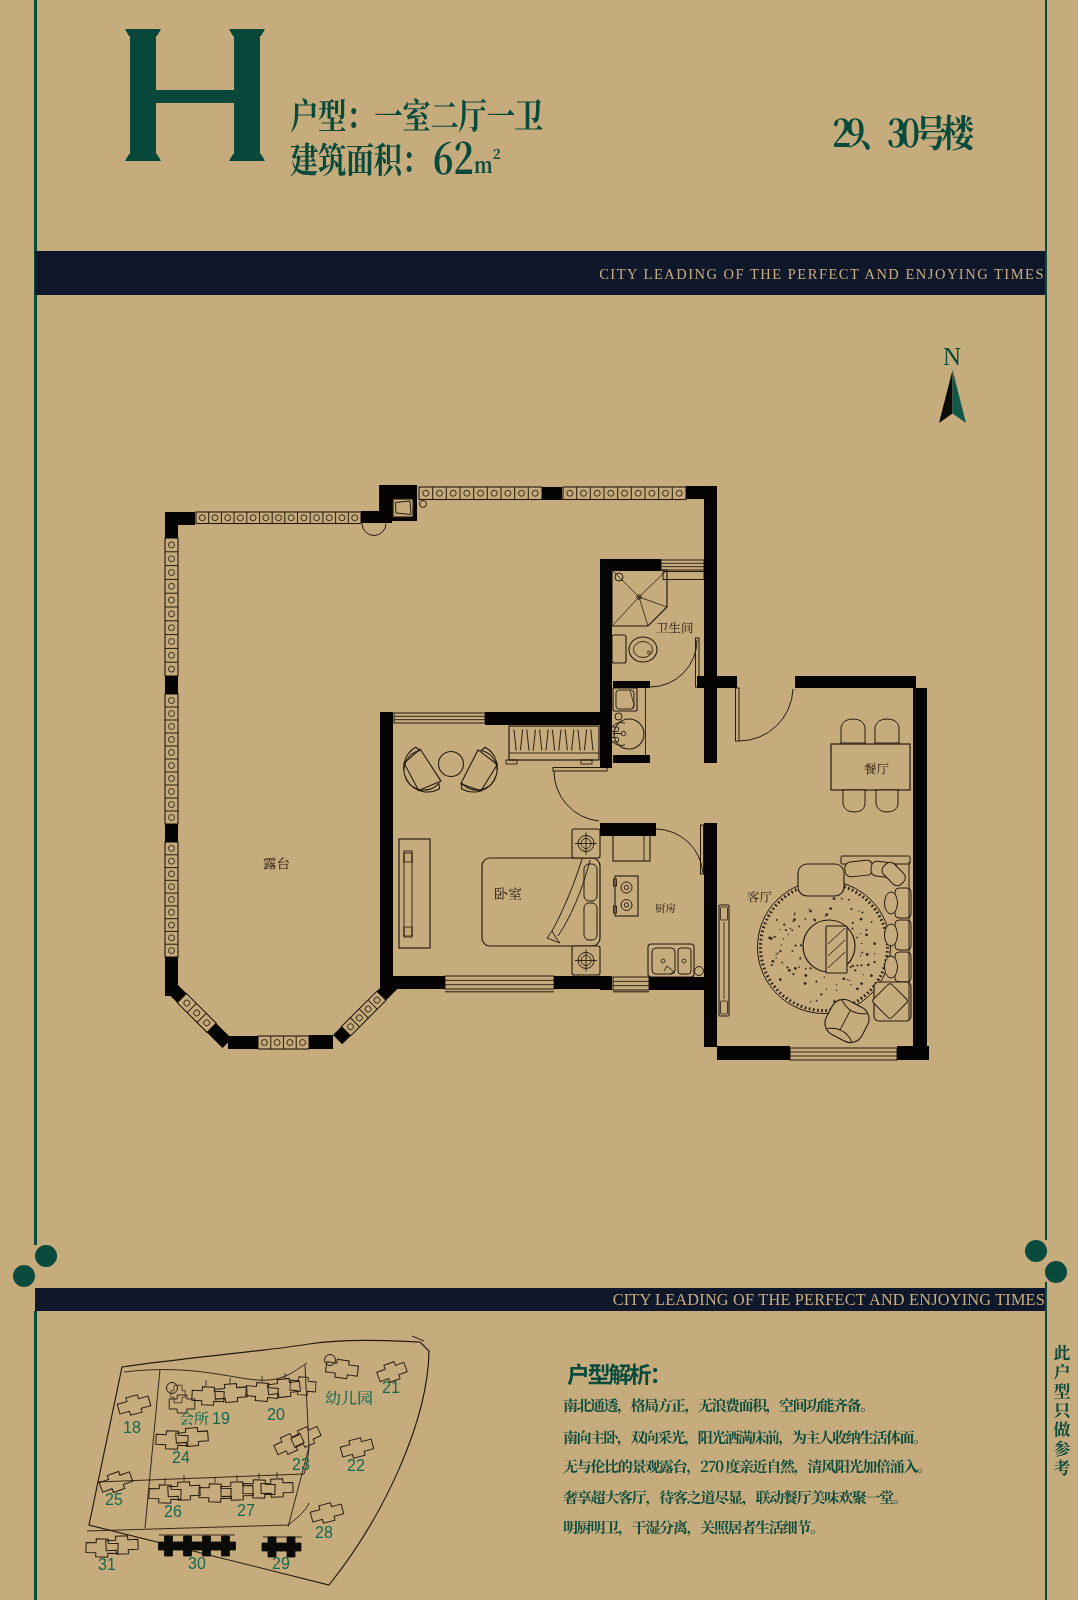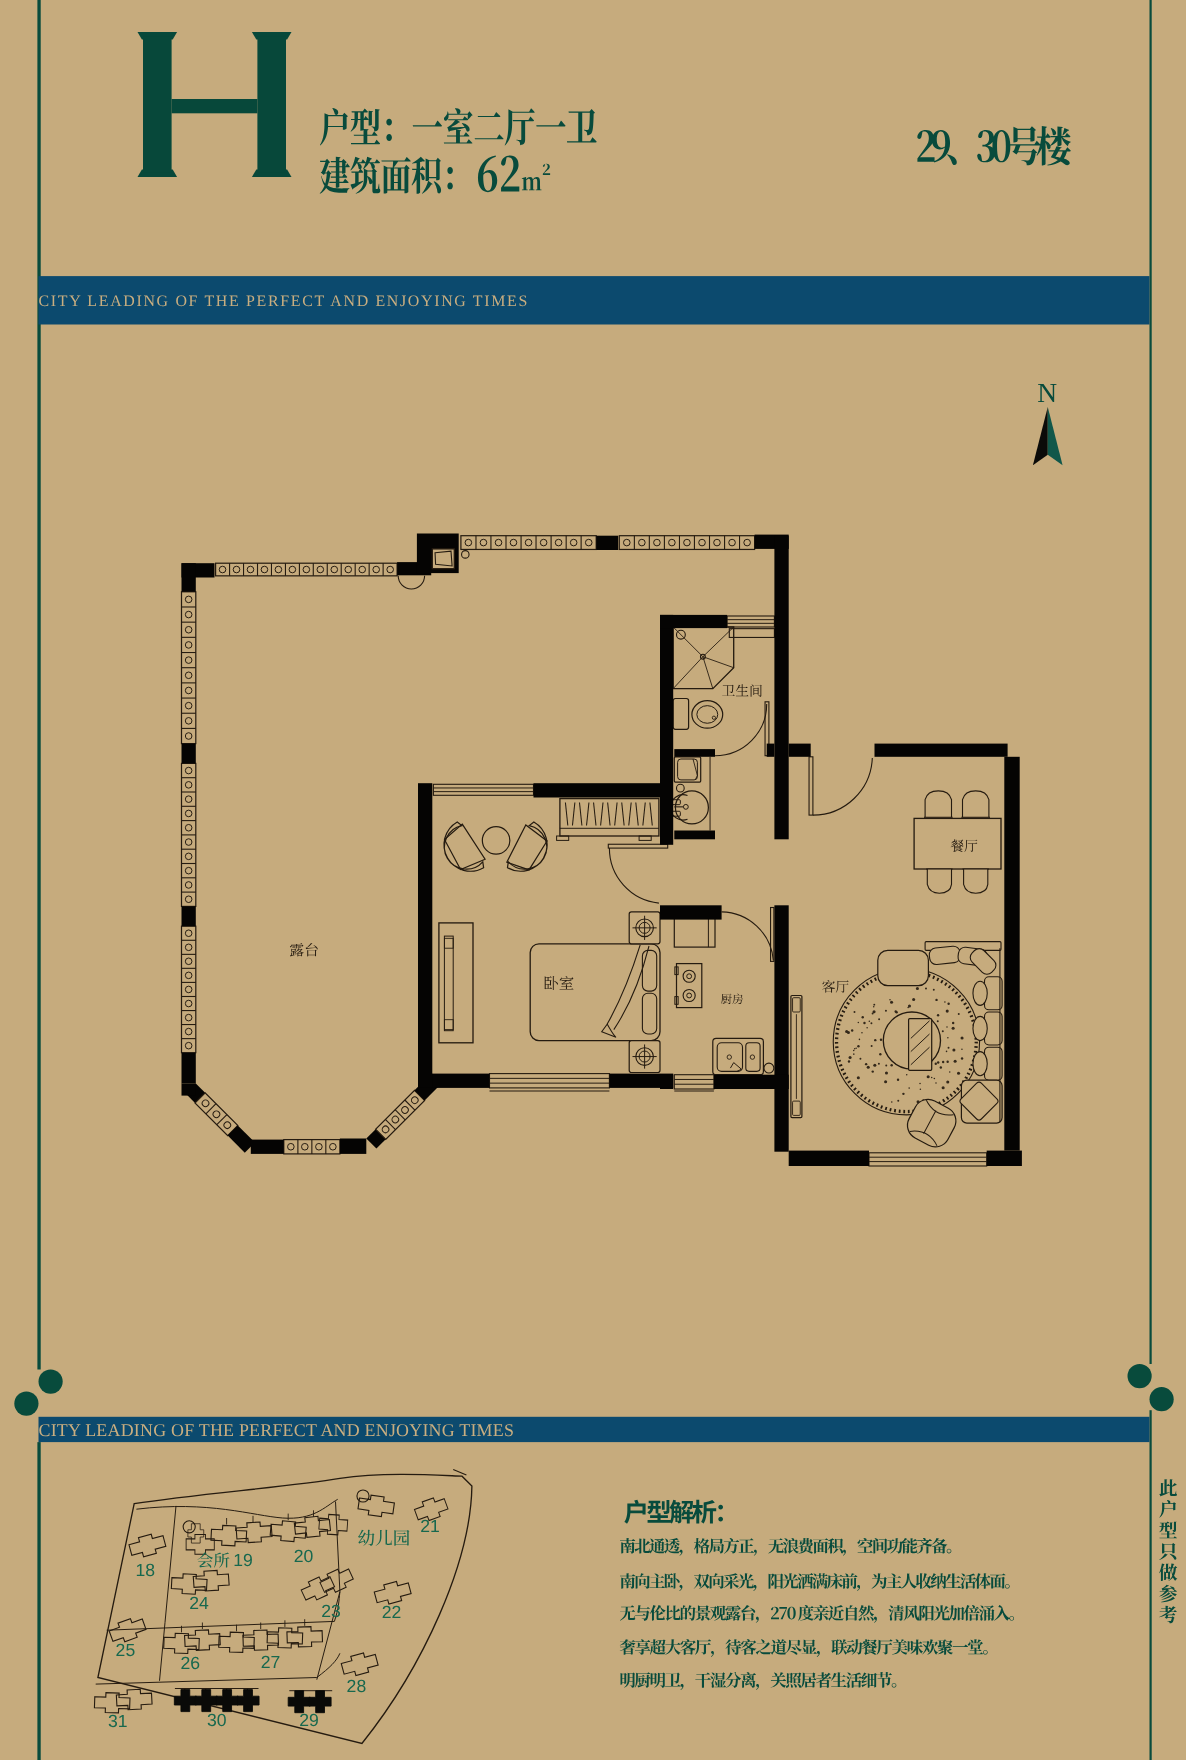--- a/index.html
+++ b/index.html
@@ -1,18 +1,18 @@
 <!DOCTYPE html>
 <html><head><meta charset="utf-8">
 <style>
 html,body{margin:0;padding:0;}
 body{width:1078px;height:1600px;position:relative;background:#c6ab7d;overflow:hidden;}
 .vline{position:absolute;width:2.6px;background:#084b3c;}
-.band{position:absolute;left:35px;width:1010px;background:#0c4a6e;color:#c9ae80;
- font-family:"Liberation Serif",serif;text-align:left;}
+.band{position:absolute;left:35px;width:1010px;background:#0f172a;color:#c9ae80;
+ font-family:"Liberation Serif",serif;text-align:right;}
 .dot{position:absolute;width:22px;height:22px;border-radius:50%;background:#084b3c;}
 </style></head>
 <body>
 <div class="vline" style="left:34.2px;top:0;height:1245px"></div>
 <div class="vline" style="left:34.2px;top:1311px;height:289px"></div>
 <div class="vline" style="left:1044.9px;top:0;height:1240px"></div>
 <div class="vline" style="left:1044.9px;top:1282px;height:318px"></div>
 <div class="band" style="top:251px;height:44px;line-height:46px;font-size:14.5px;letter-spacing:1.5px">CITY LEADING OF THE PERFECT AND ENJOYING TIMES</div>
 <div class="band" style="top:1288px;height:22.5px;line-height:23.5px;font-size:16.3px;letter-spacing:0.2px">CITY LEADING OF THE PERFECT AND ENJOYING TIMES</div>
 <div class="dot" style="left:34.5px;top:1244.8px"></div>

